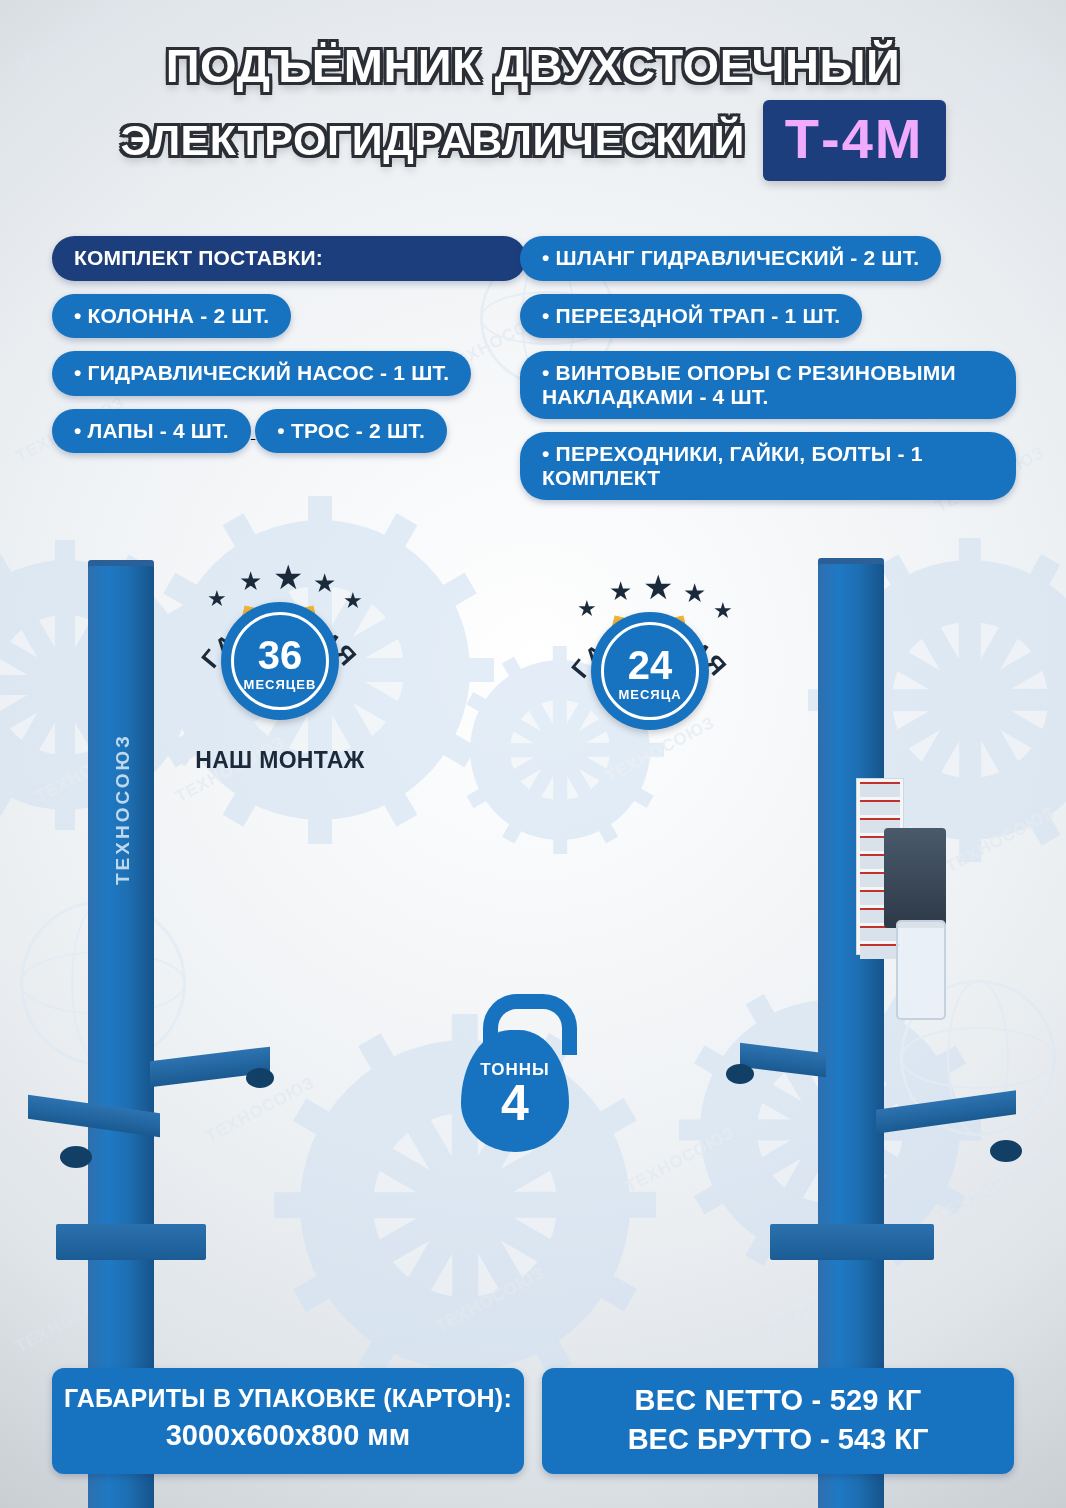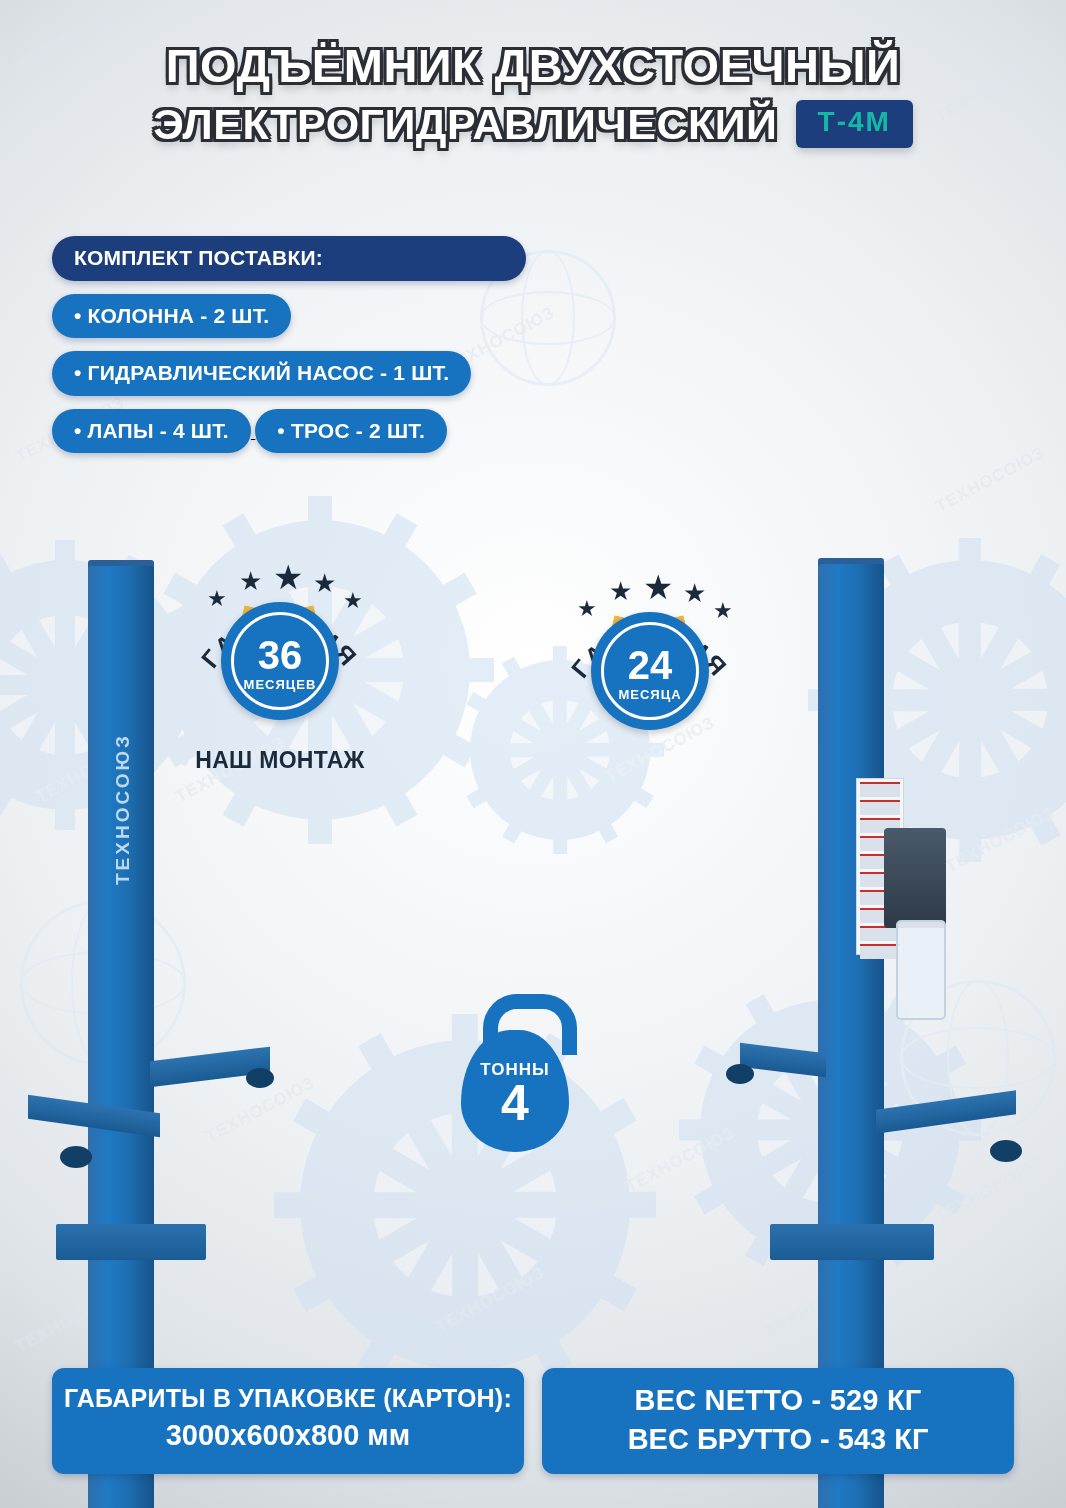--- a/index.html
+++ b/index.html
@@ -57,22 +57,22 @@
     margin-top:9px;display:flex;align-items:center;justify-content:center;gap:18px;
   }
   .t2{
     font-size:43px;font-weight:700;color:#ffffff;letter-spacing:.5px;
     text-shadow:
       -3px -3px 0 #2b2f35, 3px -3px 0 #2b2f35, -3px 3px 0 #2b2f35, 3px 3px 0 #2b2f35,
       0 -3px 0 #2b2f35, 0 3px 0 #2b2f35, -3px 0 0 #2b2f35, 3px 0 0 #2b2f35,
       0 6px 8px rgba(0,0,0,.22);
   }
   .model{
-    background:#1d3e7c;color:#14b8a6;
-    font-size:28px;font-weight:700;letter-spacing:2px;
+    background:#1d3e7c;color:#f0abfc;
+    font-size:56px;font-weight:700;letter-spacing:2px;
     padding:6px 22px 10px 22px;border-radius:6px;
     box-shadow:0 4px 8px rgba(0,0,0,.18);
   }
   
   .pillcol{position:absolute;text-decoration:underline;}
   .pillcol.left{left:52px;top:236px;width:460px;}
   .pillcol.right{left:520px;top:236px;width:496px;}
   .pill{
     color:#ffffff;font-weight:700;letter-spacing:.2px;
     border-radius:26px;
@@ -296,20 +296,26 @@
   </div>
 
   <div class="pillcol left">
     <div class="pill head">КОМПЛЕКТ ПОСТАВКИ:</div>
     <div class="pill item">• КОЛОННА - 2 ШТ.</div>
     <div class="pill item">• ГИДРАВЛИЧЕСКИЙ НАСОС - 1 ШТ.</div>
     <div class="pill item">• ЛАПЫ - 4 ШТ.</div>
     <div class="pill item">• ТРОС - 2 ШТ.</div>
   </div>
 
+  <div class="pillcol right">
+    <div class="pill item">• ШЛАНГ ГИДРАВЛИЧЕСКИЙ - 2 ШТ.</div>
+    <div class="pill item">• ПЕРЕЕЗДНОЙ ТРАП - 1 ШТ.</div>
+    <div class="pill item">• ВИНТОВЫЕ ОПОРЫ С РЕЗИНОВЫМИ НАКЛАДКАМИ - 4 ШТ.</div>
+    <div class="pill item">• ПЕРЕХОДНИКИ, ГАЙКИ, БОЛТЫ - 1 КОМПЛЕКТ</div>
+  </div>
 
   <div class="machine">
     <div class="colTopCap" style="left:88px;top:12px;width:66px;"></div>
     <div class="col colL"></div>
     <div class="brandtext" style="left:112px;top:185px;">ТЕХНОСОЮЗ</div>
 
     <div class="colTopCap" style="left:818px;top:10px;width:66px;"></div>
     <div class="col colR"></div>
 
     <div class="plate">

